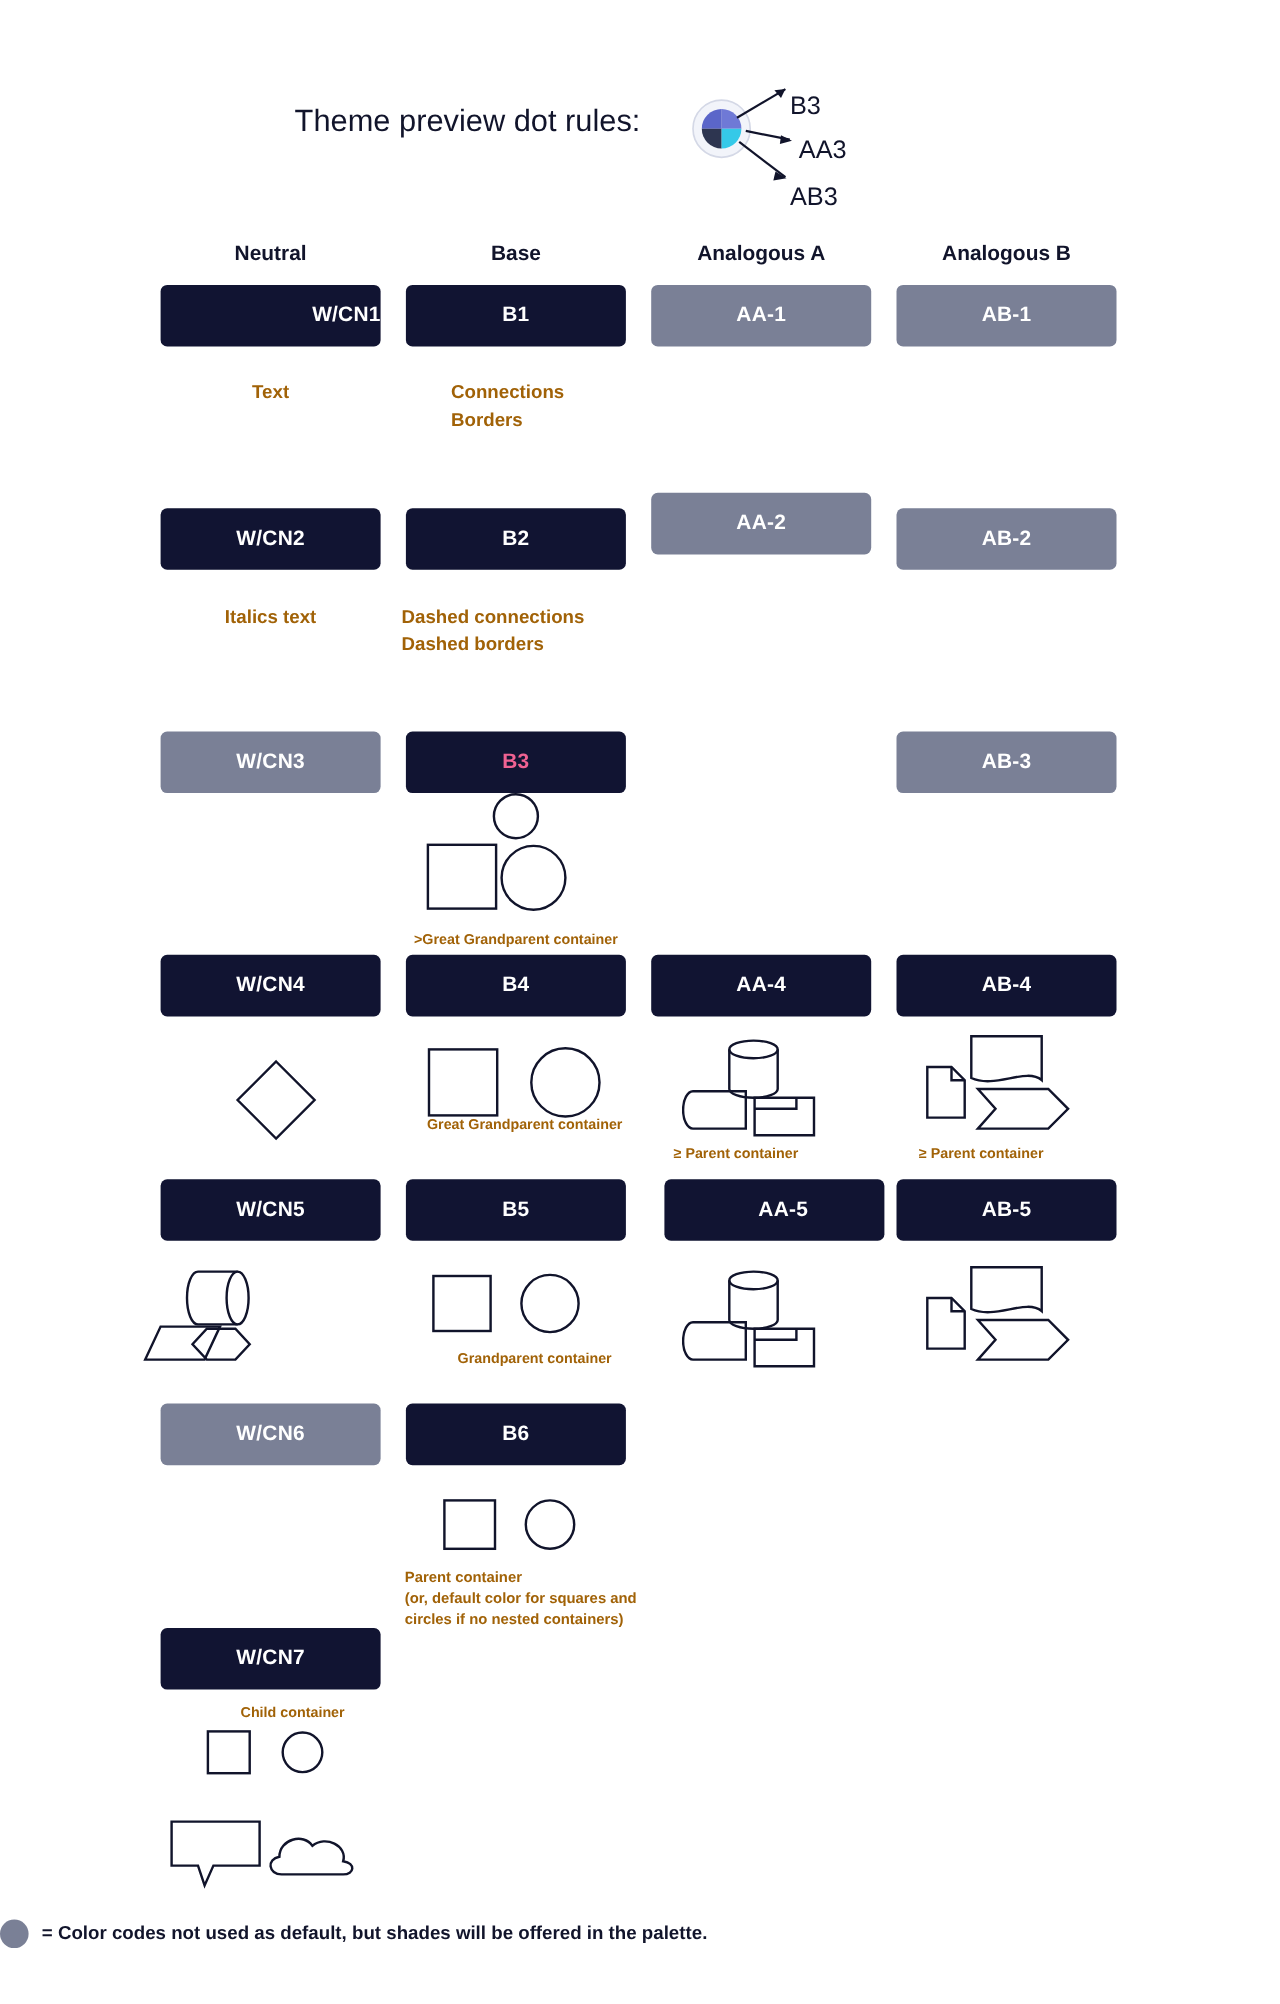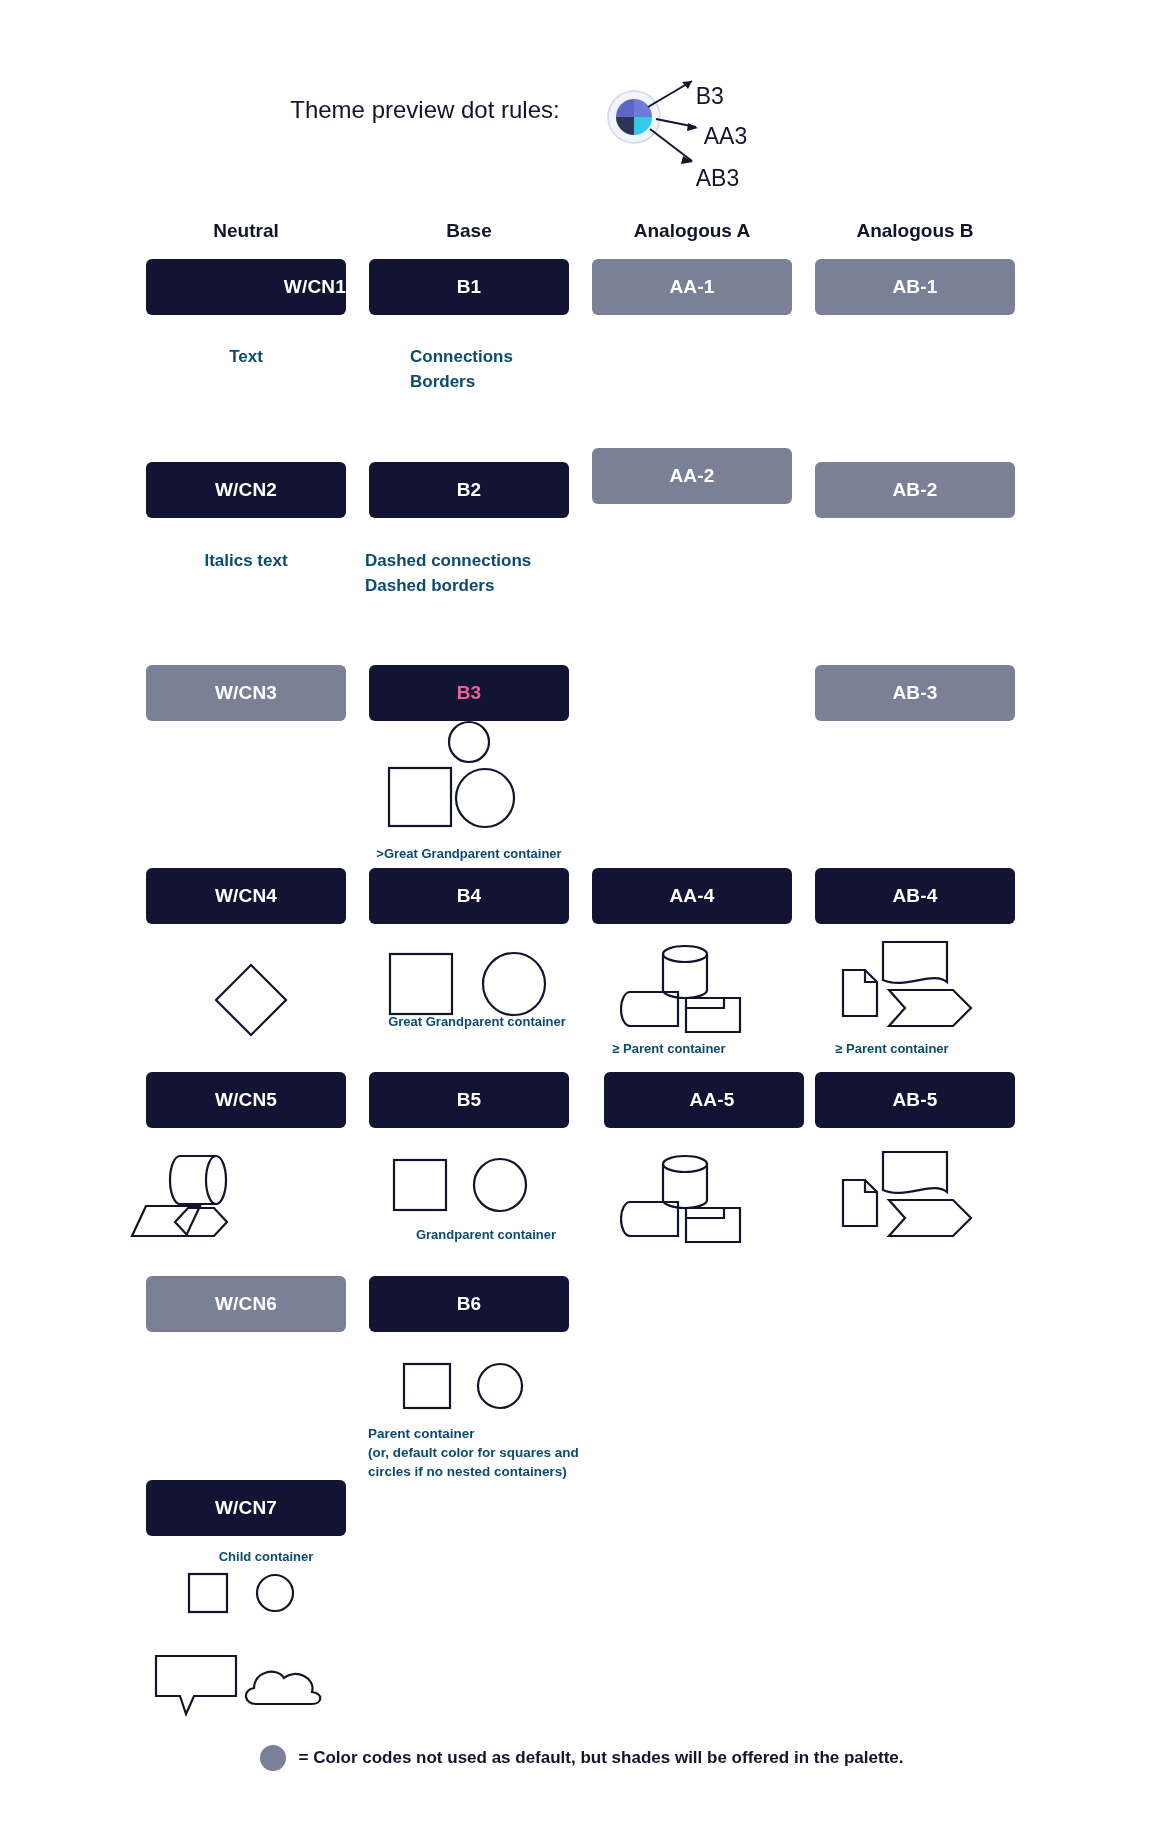--- a/index.html
+++ b/index.html
@@ -19,21 +19,21 @@
   
   .header {
     position: absolute;
     left: 0; top: 55px;
     width: 1164px;
     display: flex;
     justify-content: center;
     align-items: center;
   }
   .header-label {
-    font-size: 24px;
+    font-size: 28px;
     font-weight: 400;
     color: #11142b;
     margin-right: 14px;
   }
   .dot-wrap {
     position: relative;
     width: 300px;
     height: 110px;
   }
   .dot-wrap svg { position: absolute; left: 0; top: 0; }
@@ -73,21 +73,21 @@
   }
   .chip.dark { background: #111432; }
   .chip.gray { background: #7a8096; }
   .chip .pink { color: #f06292; }
 
   
   .cap {
     position: absolute;
     font-size: 17px;
     font-weight: bold;
-    color: #0c4a6e;
+    color: #a16207;
     line-height: 1.45;
     white-space: pre-line;
   }
   .cap.center { text-align: center; width: 200px; }
   .cap.small {
     font-size: 13px;
     font-weight: bold;
   }
   .cap.small.center { text-align: center; width: 240px; }
   .cap.tiny {
@@ -99,21 +99,21 @@
   
   .shapes { position: absolute; }
 
   
   .footer {
     position: absolute;
     left: 0; top: 1745px;
     width: 1164px;
     display: flex;
     align-items: center;
-    justify-content: center;
+    justify-content: flex-start;
   }
   .footer-dot {
     width: 26px; height: 26px;
     border-radius: 50%;
     background: #7a8096;
     margin-right: 12px;
   }
   .footer-text {
     font-size: 17px;
     font-weight: bold;

